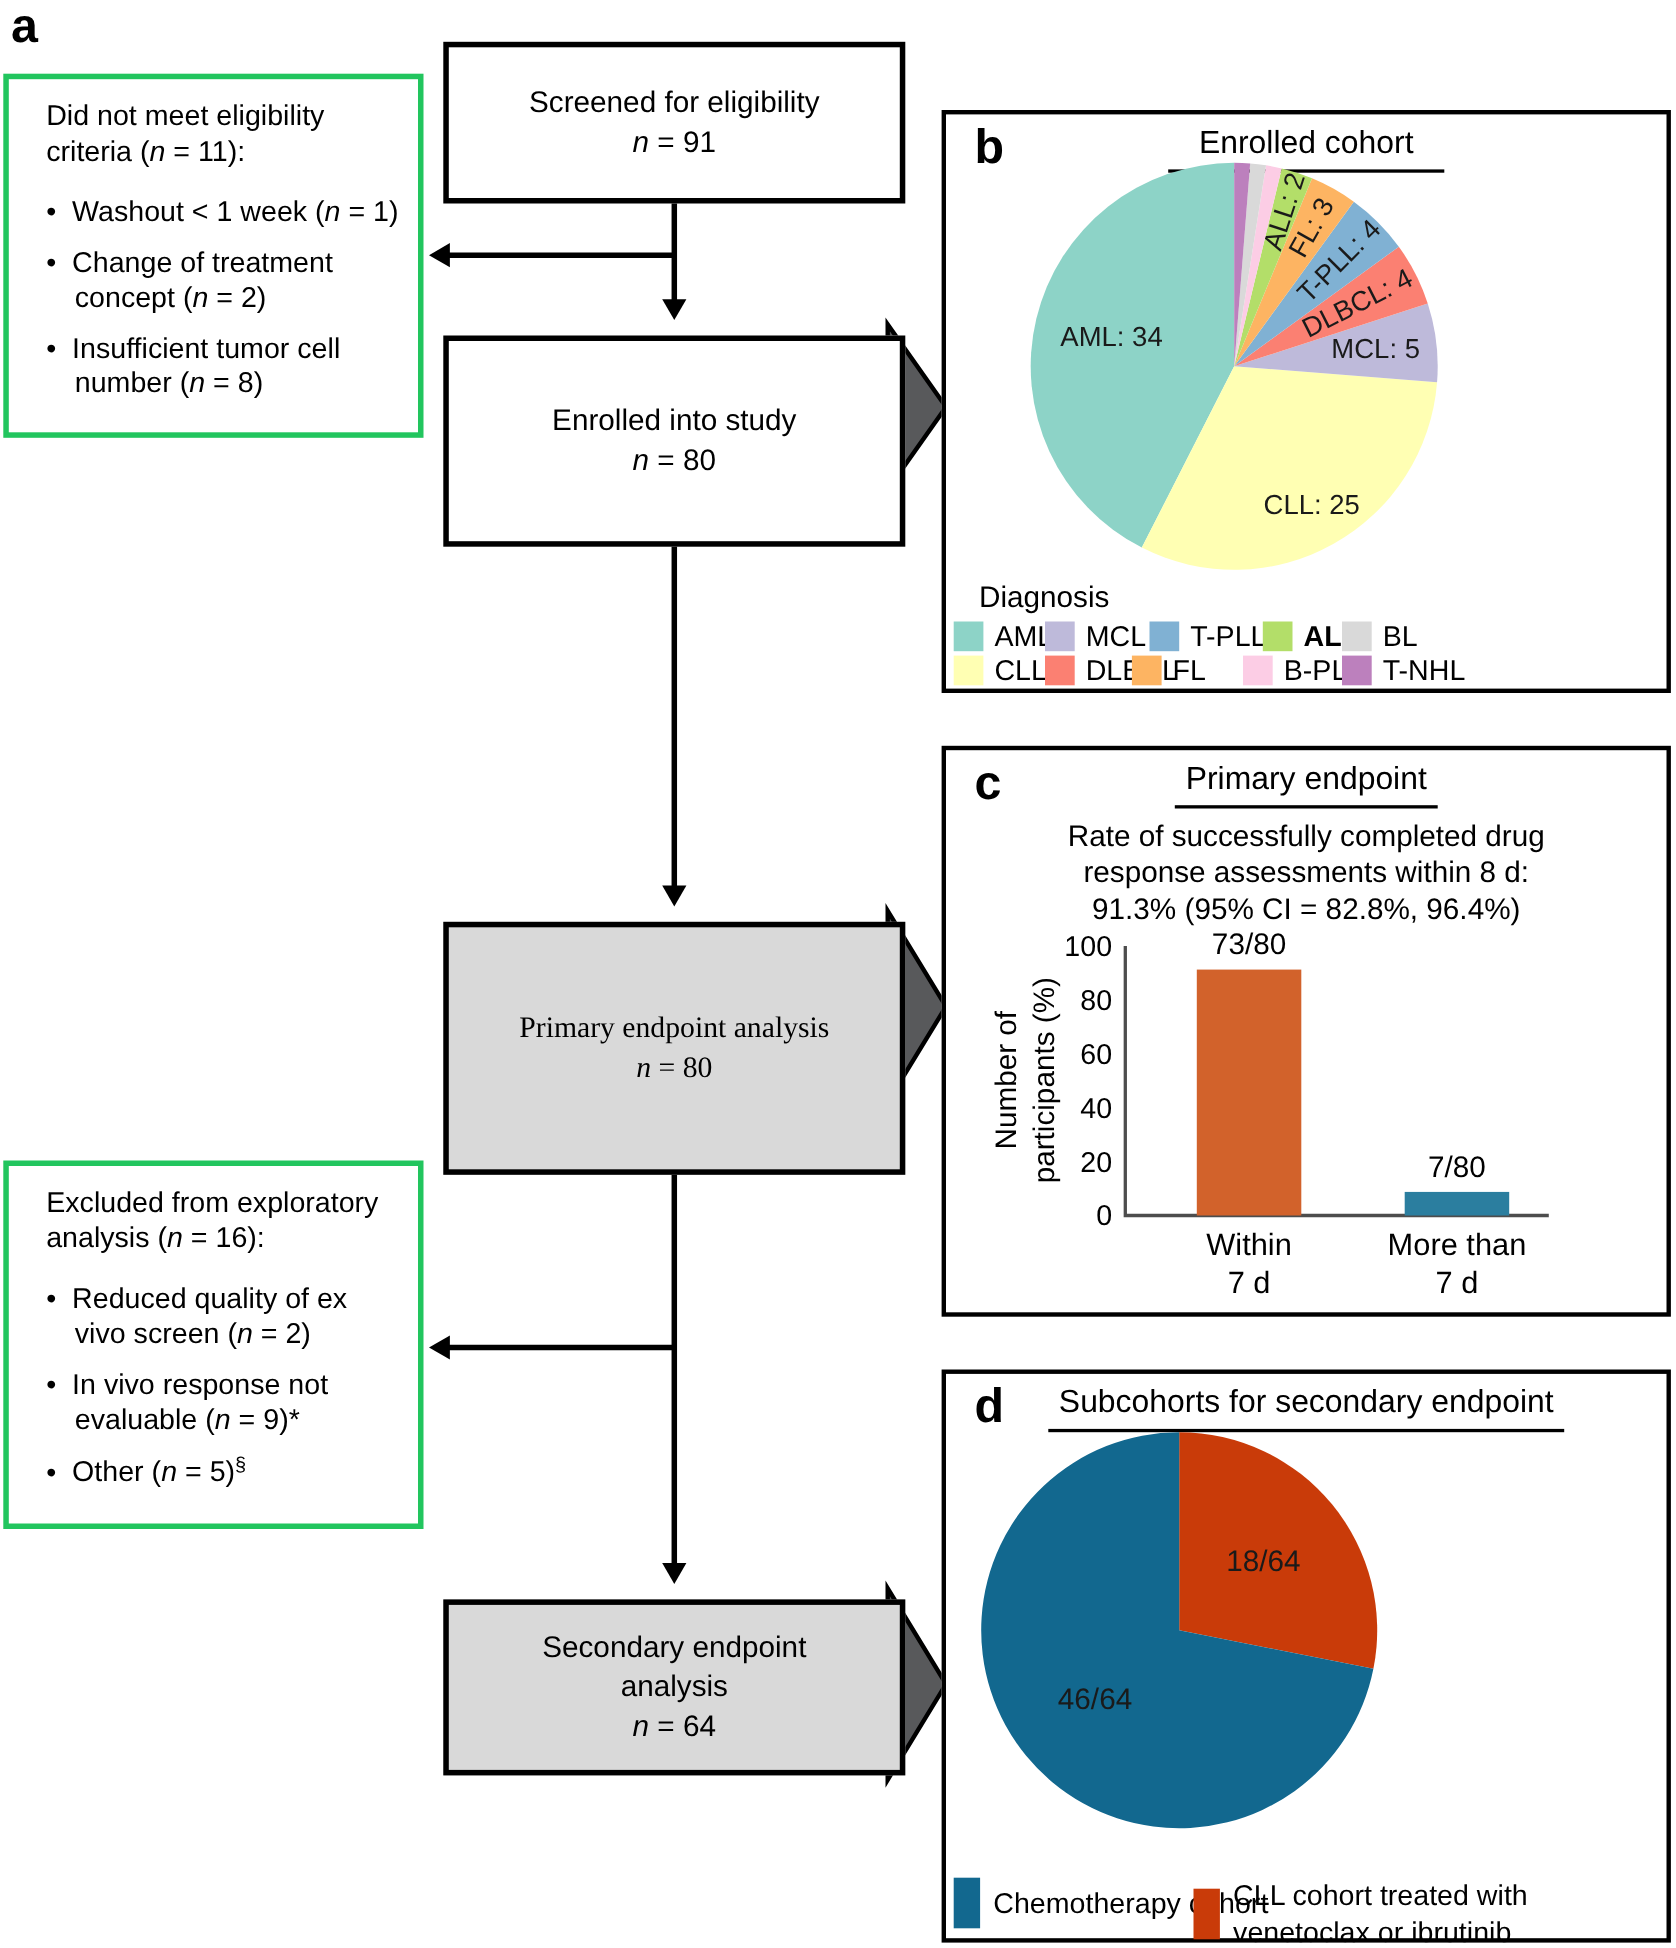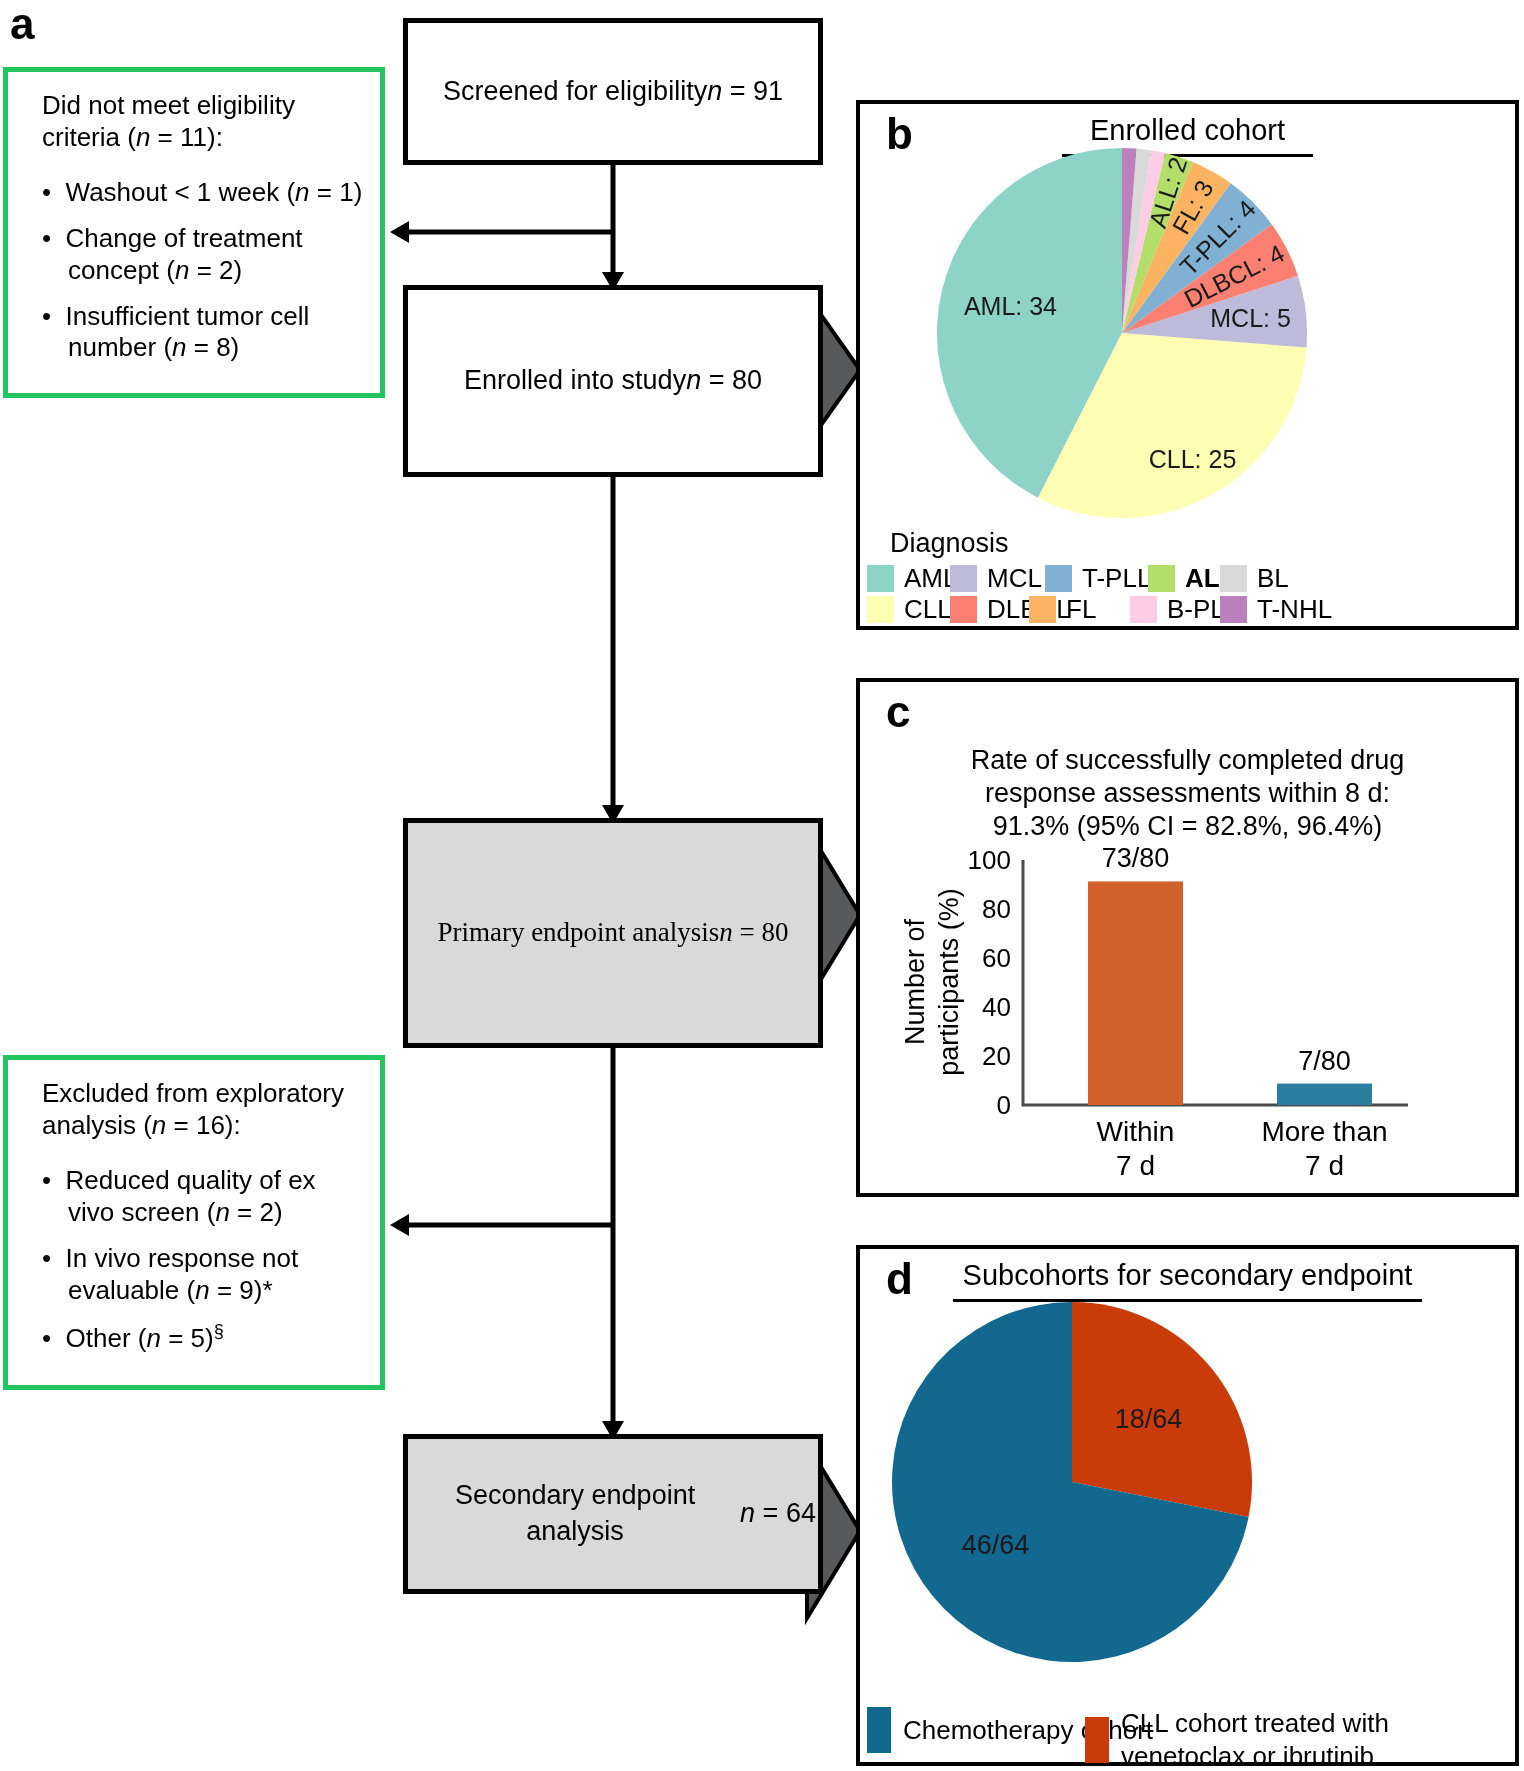--- a/index.html
+++ b/index.html
@@ -2,22 +2,22 @@
 <html><head>
 <meta charset="utf-8">
 <style>
   html,body{margin:0;padding:0;background:#fff;}
   .figure{position:relative;width:1524px;height:1771px;background:#fff;
           font-family:"Liberation Sans",sans-serif;color:#000;overflow:hidden;}
   svg{font-family:"Liberation Sans",sans-serif;}
   .panel-letter{position:absolute;font-weight:bold;font-size:44px;line-height:1;z-index:5;}
   
   .flow-box{position:absolute;left:403px;width:420px;border:5px solid #000;background:#fff;
-            box-sizing:border-box;display:flex;flex-direction:row;align-items:center;
-            justify-content:center;text-align:center;font-size:27px;line-height:1.33;z-index:2;}
+            box-sizing:border-box;display:flex;flex-direction:column;align-items:center;
+            justify-content:center;text-align:center;font-size:27px;line-height:1.33;z-index:2;margin-top:20px;}
   .flow-box.gray{background:#d9d9d9;}
   .side-box{position:absolute;left:3px;width:382px;border:5px solid #22c55e;background:#fff;
             box-sizing:border-box;font-size:26px;line-height:1.22;text-align:left;
             padding:18px 14px 12px 34px;z-index:2;}
   .side-box .title{margin-bottom:24px;}
   .side-box ul{list-style:none;margin:0;padding:0;}
   .side-box li{padding-left:26px;text-indent:-26px;margin-bottom:14px;}
   .side-box li::before{content:"\2022\00a0\00a0";}
   .overlay{position:absolute;left:0;top:0;z-index:1;}
   
@@ -170,20 +170,23 @@
         </div>
         <div class="leg-item" style="left: 360px; top: 490px;">
           <span class="swatch" style="background: rgb(188, 128, 189);"></span>
           <span>T-NHL</span>
         </div>
       </div>
   </div>
 
   <div class="panel panel-c">
     <div class="letter">c</div>
+    <div class="panel-title tight">
+      <span class="u">Primary endpoint</span>
+    </div>
     <div class="subtitle">
       <div>Rate of successfully completed drug</div>
       <div>response assessments within 8 d:</div>
       <div>91.3% (95% CI = 82.8%, 96.4%)</div>
     </div>
     <div class="chart" id="bar-c"><svg width="655" height="511">
           <path d="M 163 178 L 163 423 L 548 423" fill="none" stroke="#4d4d4d" stroke-width="3"></path>
           <text x="151" y="423" text-anchor="end" dominant-baseline="central" font-size="26">0</text>
           <text x="151" y="374" text-anchor="end" dominant-baseline="central" font-size="26">20</text>
           <text x="151" y="325" text-anchor="end" dominant-baseline="central" font-size="26">40</text>

